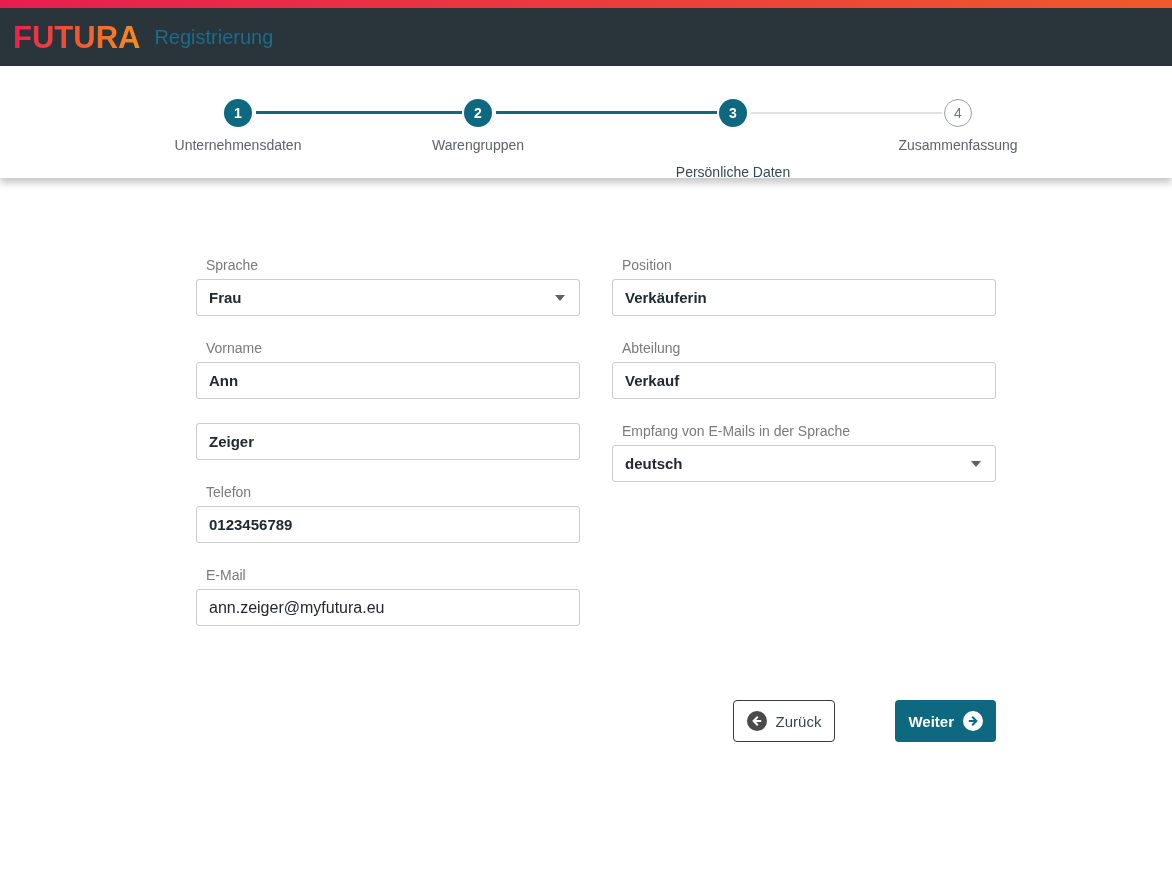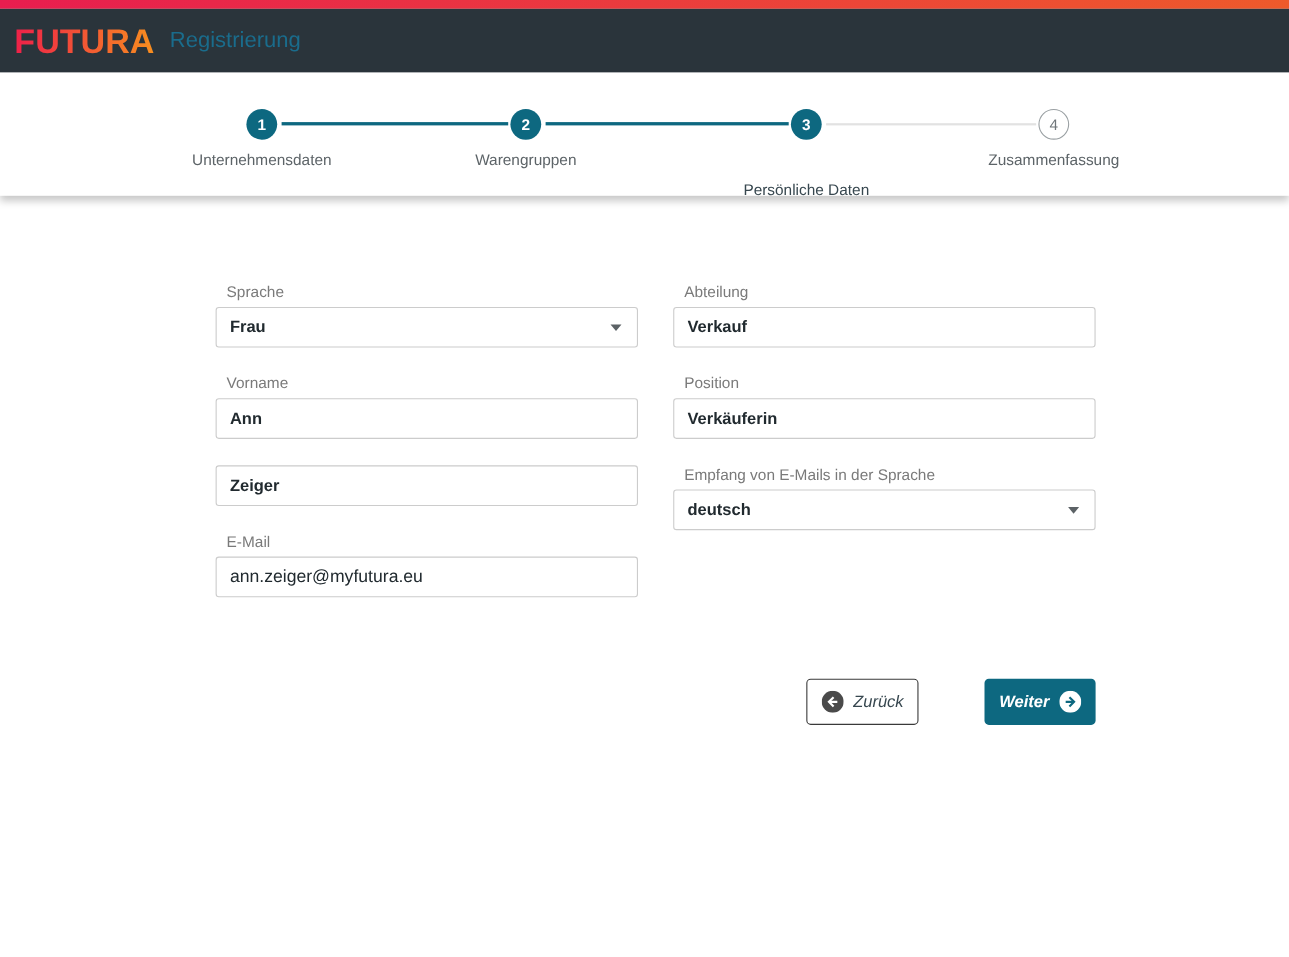--- a/index.html
+++ b/index.html
@@ -57,21 +57,21 @@
   .select-value { font-weight:700; }
   .caret {
     width:0; height:0; border-left:5px solid transparent; border-right:5px solid transparent;
     border-top:6px solid #5c6266; margin-right:2px;
   }
 
   
   .actions { width:800px; margin-left:196px; margin-top:50px; display:flex; justify-content:flex-end; gap:16px; }
   .btn {
     height:42px; border-radius:4px; display:flex; align-items:center; gap:9px;
-    padding:0 13px; font-size:15px; cursor:pointer; font-family:inherit; box-sizing:border-box;font-style:italic;
+    padding:0 13px; font-size:15px; cursor:pointer; font-family:inherit; box-sizing:border-box;
   }
   .btn-back { background:#fff; border:1.5px solid #3a3a3a; color:#37474f; }
   .btn-next { background:#0d6880; border:none; color:#fff; font-weight:700;margin-left:44px; }
   .btn svg { display:block; }
 </style>
 </head>
 <body>
 
 <div class="top-strip"></div>
 
@@ -118,38 +118,42 @@
 
       <div class="field">
         <div class="field-label">Vorname</div>
         <input class="text-input" readonly="" value="Ann" style="">
       </div>
 
       <div class="field">
         <input class="text-input" readonly="" value="Zeiger" style="">
       </div>
 
+      <div class="field">
+        <div class="field-label">Telefon</div>
+        <input class="text-input" readonly="" value="0123456789" style="">
+      </div>
 
       <div class="field">
         <div class="field-label">E-Mail</div>
         <input class="text-input regular" readonly="" value="ann.zeiger@myfutura.eu" style="">
       </div>
 
     </div>
 
     <div class="col">
 
       <div class="field">
-        <div class="field-label">Abteilung</div>
-        <input class="text-input" readonly="" value="Verkauf" style="">
+        <div class="field-label">Position</div>
+        <input class="text-input" readonly="" value="Verkäuferin" style="">
       </div>
 
       <div class="field">
-        <div class="field-label">Position</div>
-        <input class="text-input" readonly="" value="Verkäuferin" style="">
+        <div class="field-label">Abteilung</div>
+        <input class="text-input" readonly="" value="Verkauf" style="">
       </div>
 
       <div class="field">
         <div class="field-label">Empfang von E-Mails in der Sprache</div>
         <div class="select-box">
           <span class="select-value">deutsch</span>
           <span class="caret"></span>
         </div>
       </div>
 

